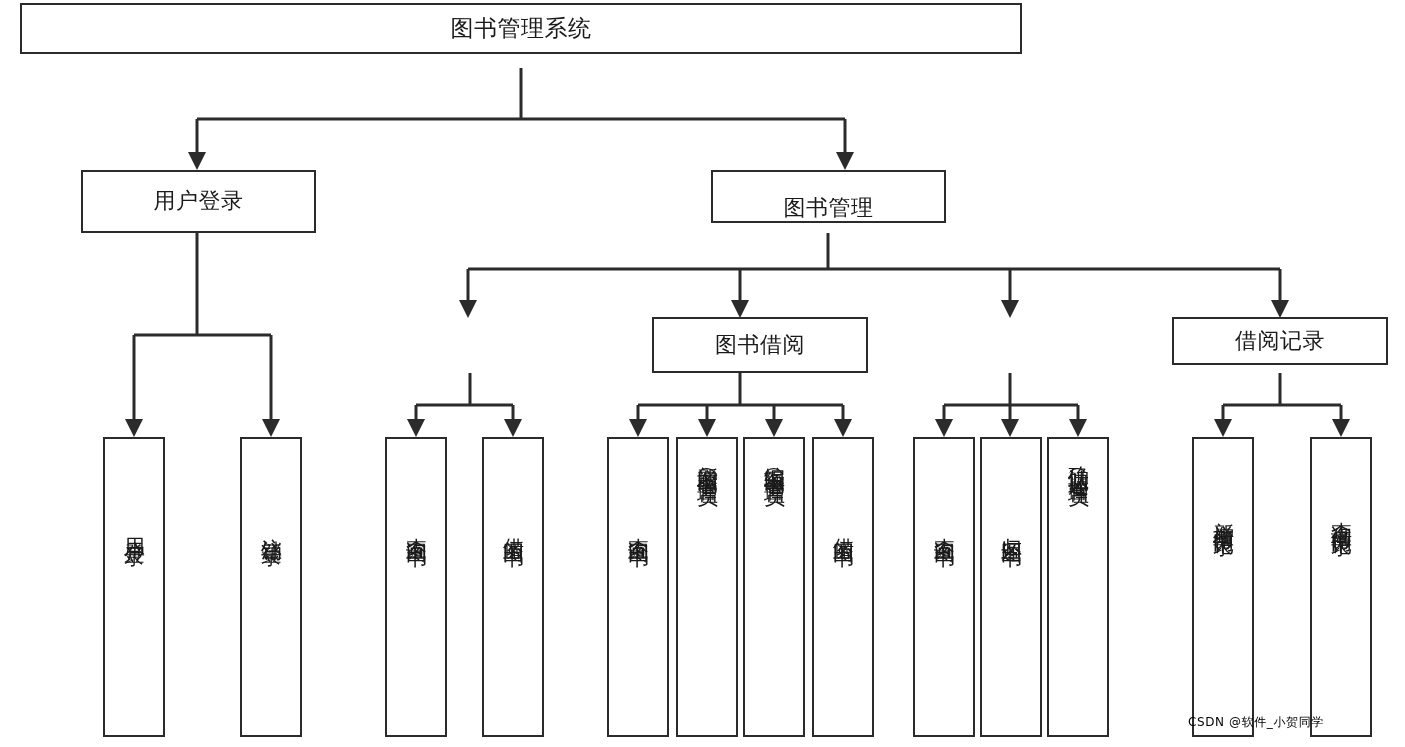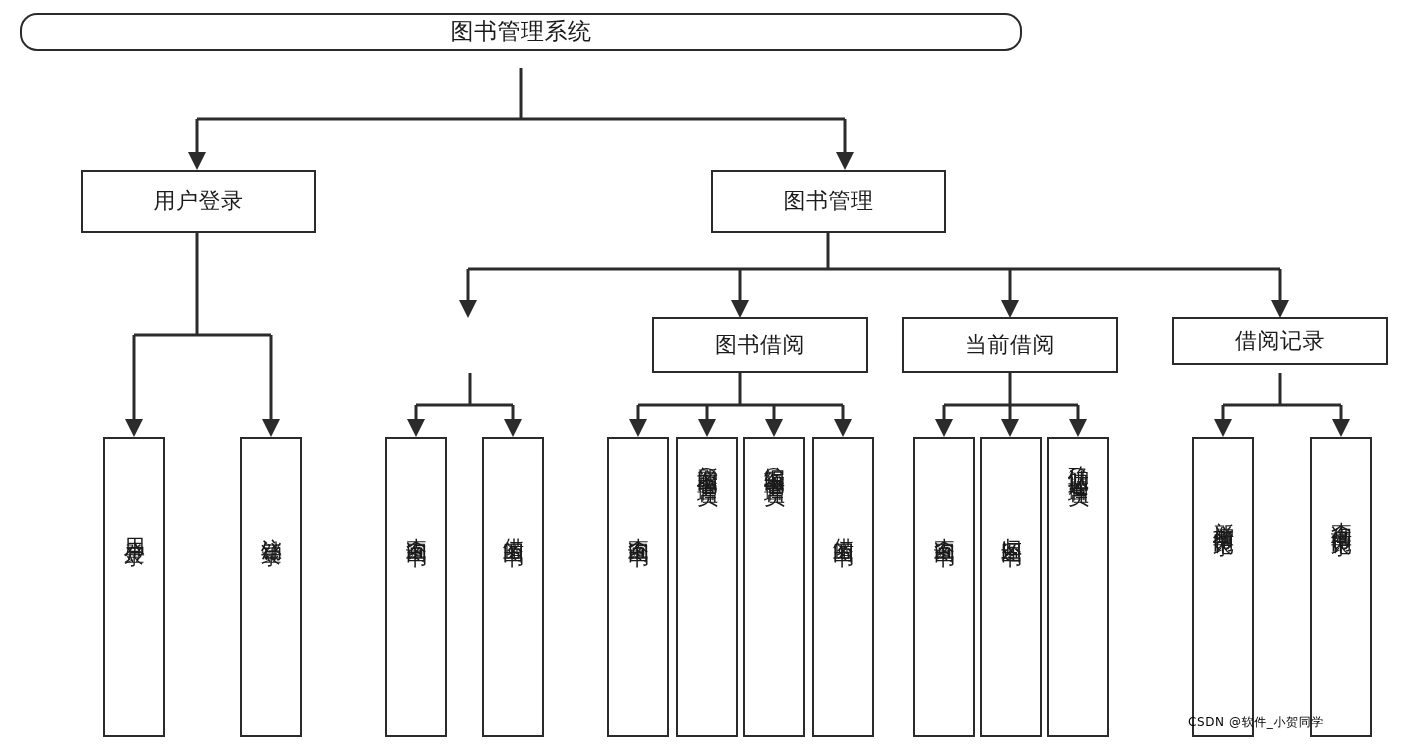--- a/index.html
+++ b/index.html
@@ -153,40 +153,37 @@
 
       <polygon points="935,419 953,419 944,437"></polygon>
       <polygon points="1001,419 1019,419 1010,437"></polygon>
       <polygon points="1069,419 1087,419 1078,437"></polygon>
 
       <polygon points="1214,419 1232,419 1223,437"></polygon>
       <polygon points="1332,419 1350,419 1341,437"></polygon>
     </g>
   </svg>
 
-  <div class="node h-node" id="node-root" style="left:20px; top:13px; width:1002px; height:38px;border-radius:17px;">
+  <div class="node h-node" id="node-root" style="left:20px; top:3px; width:1002px; height:51px;">
     <span class="node-label">图书管理系统</span>
   </div>
 
   <div class="node h-node" style="left:81px; top:170px; width:235px; height:63px;">
     <span class="node-label">用户登录</span>
   </div>
 
-  <div class="node h-node" style="left:711px; top:170px; width:235px; height:63px;">
+  <div class="node h-node" style="left:711px; top:170px; width:235px; height:53px;align-items:flex-end;">
     <span class="node-label">图书管理</span>
   </div>
 
 
   <div class="node h-node" style="left:652px; top:317px; width:216px; height:56px;">
     <span class="node-label">图书借阅</span>
   </div>
 
-  <div class="node h-node" style="left:902px; top:317px; width:216px; height:56px;">
-    <span class="node-label">当前借阅</span>
-  </div>
 
   <div class="node h-node" style="left:1172px; top:317px; width:216px; height:48px;">
     <span class="node-label">借阅记录</span>
   </div>
 
   <div class="node v-node low" style="left:103px; top:437px; width:62px; height:300px;">
     <span class="node-label">用户登录</span>
   </div>
 
   <div class="node v-node low" style="left:240px; top:437px; width:62px; height:300px;">

